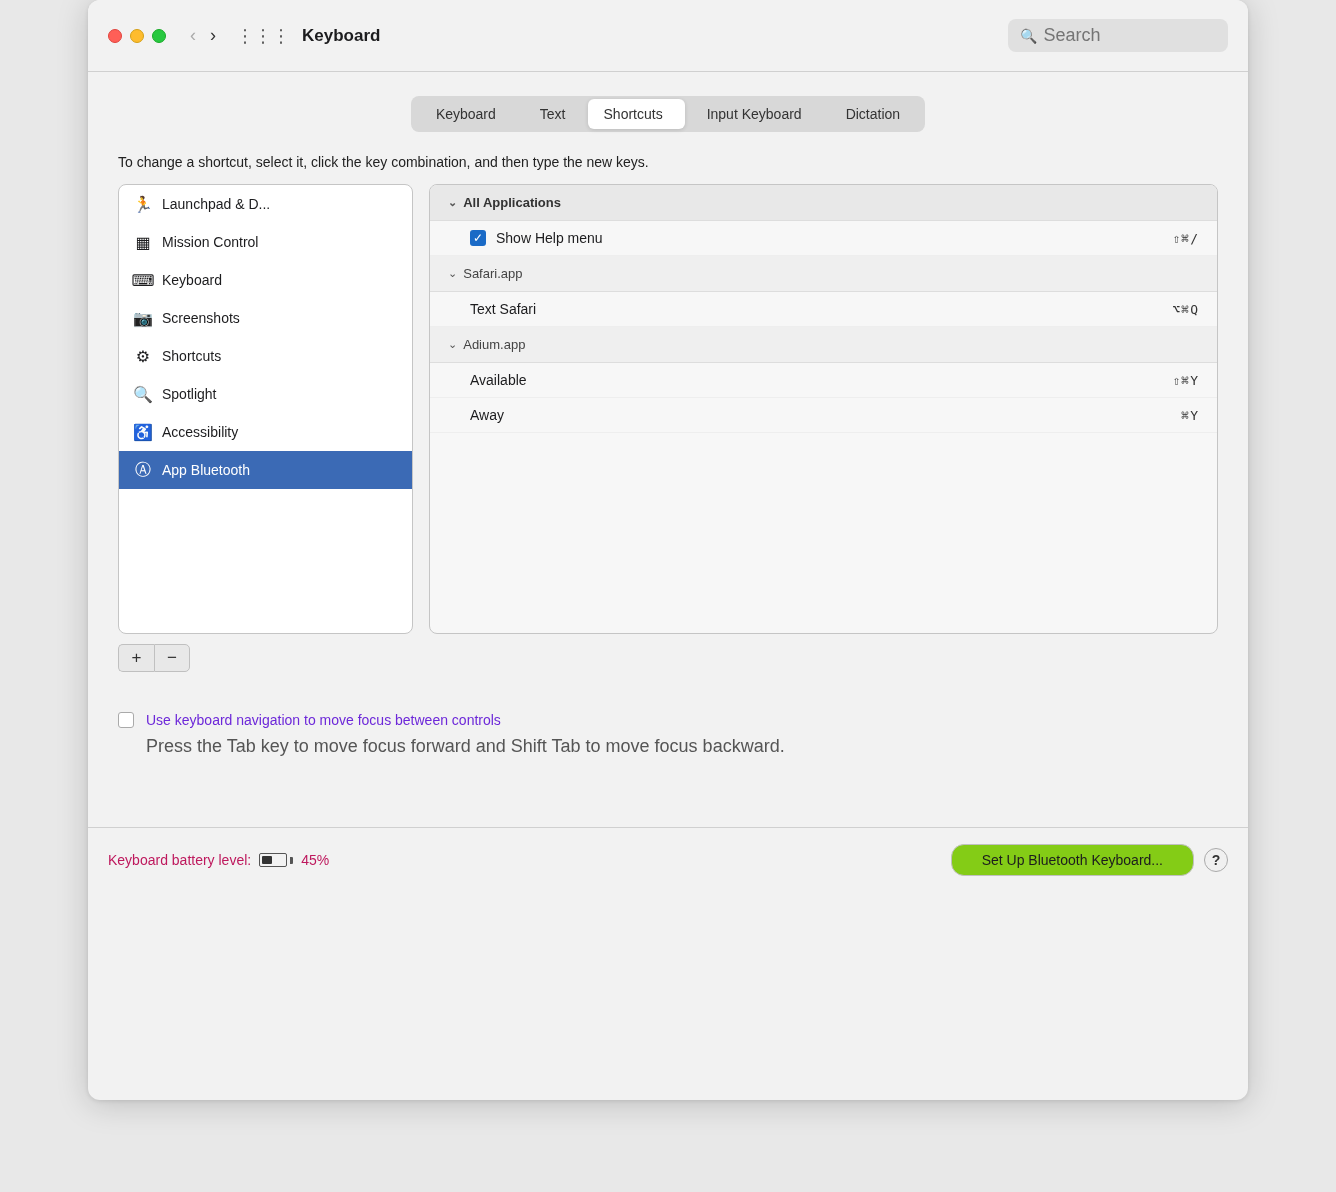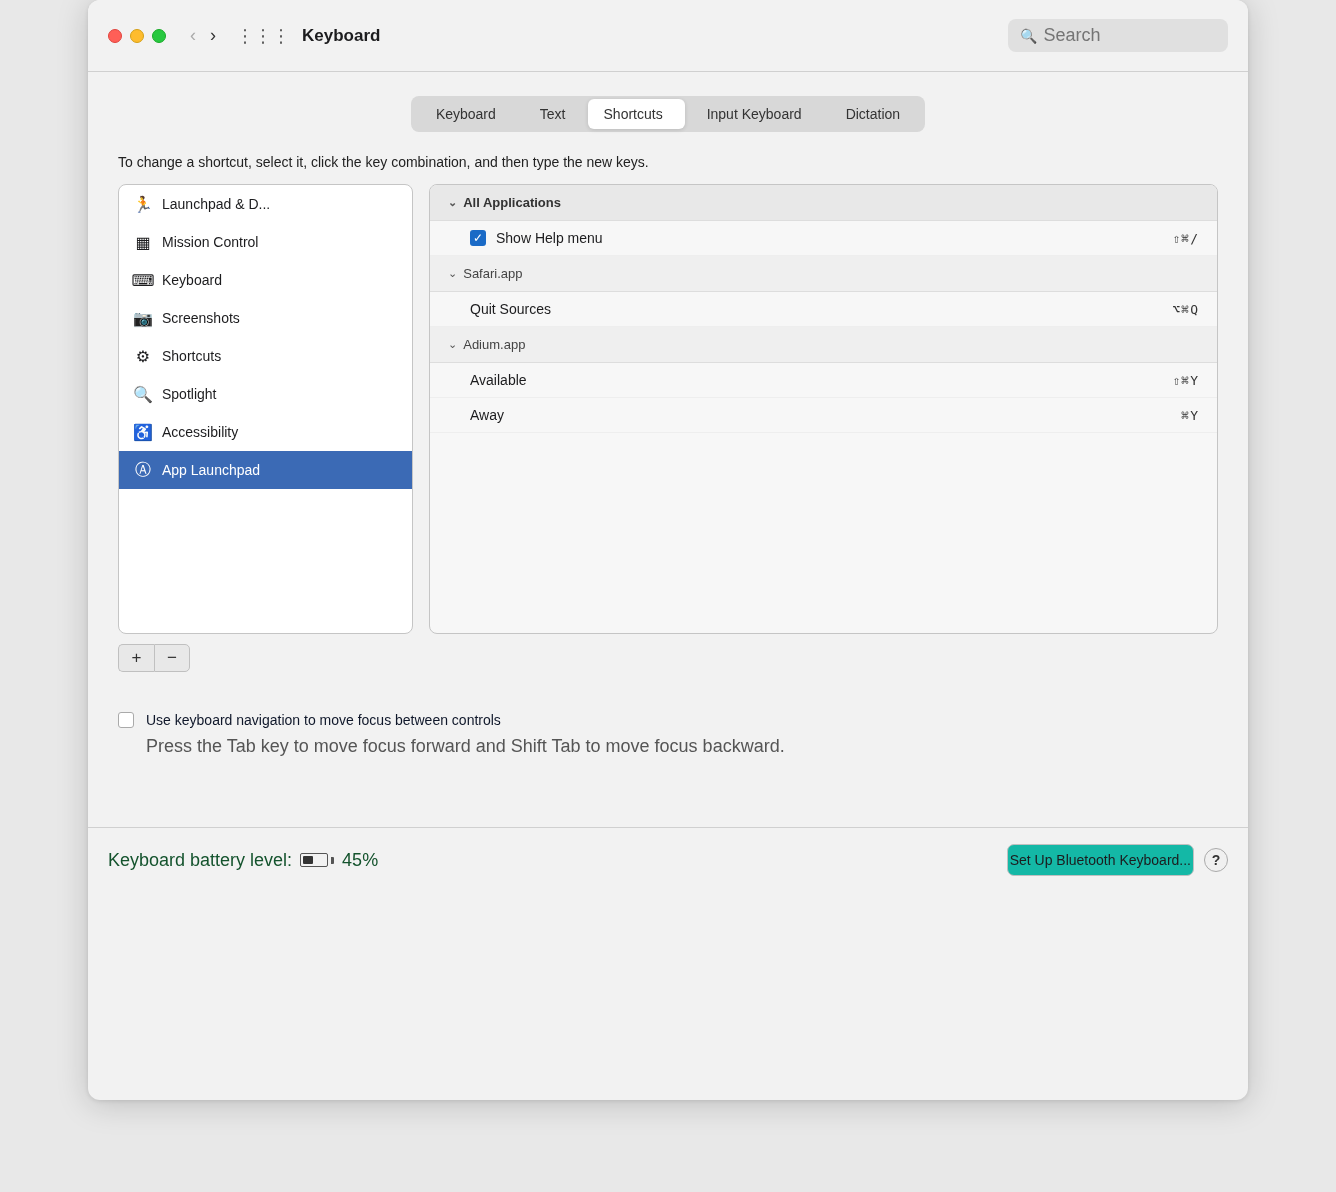--- a/index.html
+++ b/index.html
@@ -251,41 +251,41 @@
     .kb-nav-checkbox {
       width: 16px;
       height: 16px;
       border: 1.5px solid #aaa;
       border-radius: 3px;
       background: #fff;
       flex-shrink: 0;
     }
     .kb-nav-label {
       font-size: 14px;
-      color: #0f172a;
+      color: #6d28d9;
     }
     .kb-nav-sub {
       font-size: 18px;
       color: #555;
       margin-left: 28px;
     }
     .status-bar {
       display: flex;
       align-items: center;
       justify-content: space-between;
       padding: 16px 20px 18px 20px;
       border-top: 1px solid #d0d0d0;
       margin-top: 20px;
     }
     .battery-area {
       display: flex;
       align-items: center;
       gap: 8px;
-      font-size: 18px;
-      color: #14532d;
+      font-size: 14px;
+      color: #be185d;
     }
     .battery-icon {
       display: flex;
       align-items: center;
       gap: 2px;
     }
     .battery-body {
       width: 28px;
       height: 14px;
       border: 1.5px solid #555;
@@ -307,25 +307,25 @@
       background: #555;
       border-radius: 0 1px 1px 0;
       margin-left: 1px;
     }
     .status-right {
       display: flex;
       align-items: center;
       gap: 10px;
     }
     .setup-btn {
-      padding: 7px 2px;
-      font-size: 14px;
-      background: #14b8a6;
+      padding: 7px 30px;
+      font-size: 14px;
+      background: #84cc16;
       border: 1.5px solid #c0c0c0;
-      border-radius: 7px;
+      border-radius: 13px;
       cursor: pointer;
       color: #1c1c1e;
     }
     .help-btn {
       width: 24px;
       height: 24px;
       border-radius: 50%;
       border: 1.5px solid #aaa;
       background: #f0f0f0;
       font-size: 14px;
@@ -403,21 +403,21 @@
         <div class="sidebar-item">
           <span class="sidebar-icon">🔍</span>
           <span>Spotlight</span>
         </div>
         <div class="sidebar-item">
           <span class="sidebar-icon">♿</span>
           <span>Accessibility</span>
         </div>
         <div class="sidebar-item selected">
           <span class="sidebar-icon">Ⓐ</span>
-          <span>App Launchpad</span>
+          <span>App Bluetooth</span>
         </div>
       </div>
 
       <div class="right-panel">
 
         <div class="rp-section-header rp-section-all">
           <span class="chevron">⌄</span>
           <span>All Applications</span>
         </div>
         <div class="rp-row">
@@ -426,21 +426,21 @@
           </div>
           <span>Show Help menu</span>
           <span class="shortcut">⇧⌘/</span>
         </div>
 
         <div class="rp-section-header app-header">
           <span class="chevron">⌄</span>
           <span>Safari.app</span>
         </div>
         <div class="rp-row">
-          <span>Quit Sources</span>
+          <span>Text Safari</span>
           <span class="shortcut">⌥⌘Q</span>
         </div>
 
         <div class="rp-section-header app-header">
           <span class="chevron">⌄</span>
           <span>Adium.app</span>
         </div>
         <div class="rp-row">
           <span>Available</span>
           <span class="shortcut">⇧⌘Y</span>

